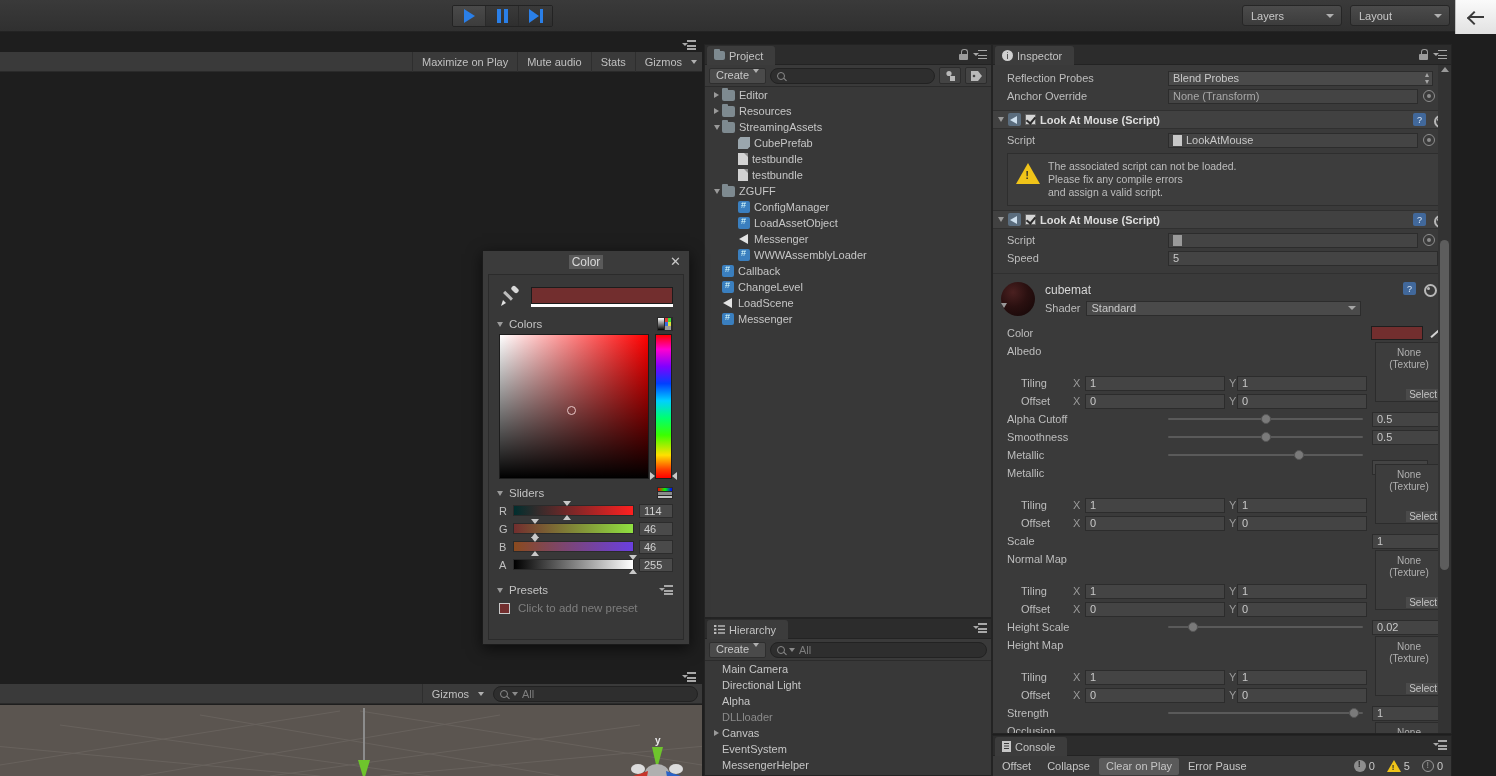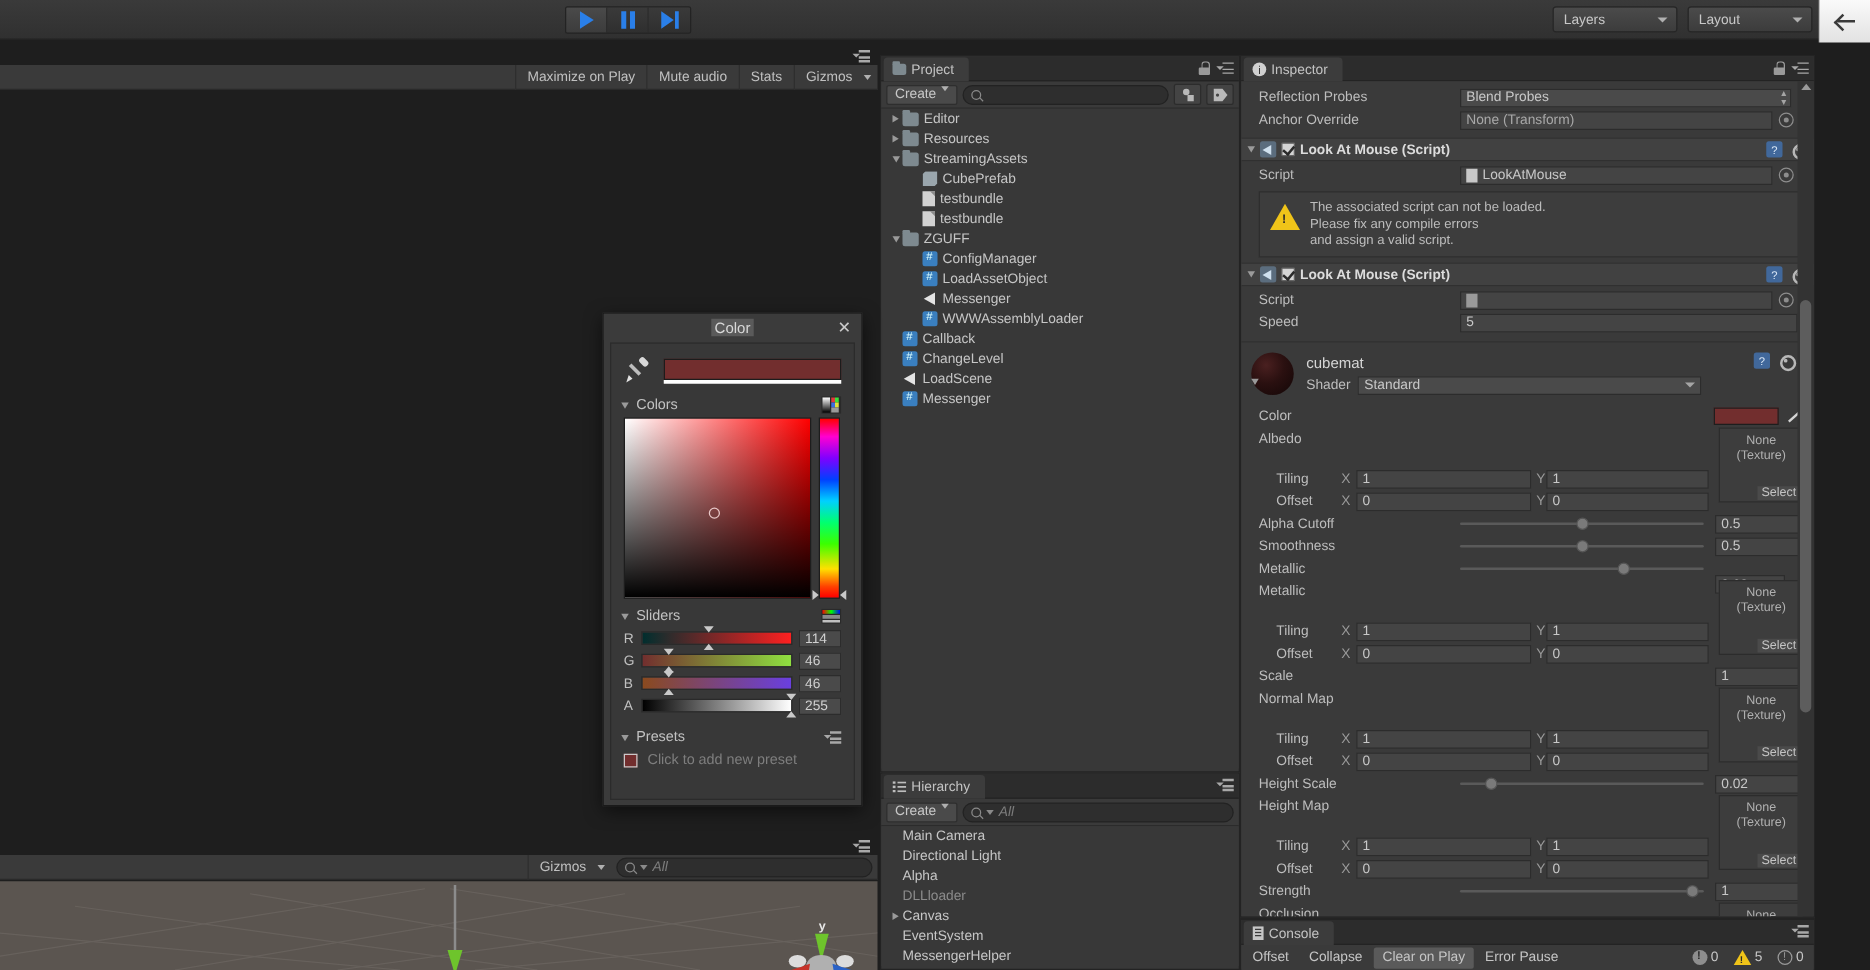--- a/index.html
+++ b/index.html
@@ -77,21 +77,21 @@
   .ic-menu i { position:absolute; right:0; width:9px;height:1.5px;background:#a8a8a8; }
   .ic-menu i:nth-child(1){top:2px}.ic-menu i:nth-child(2){top:5px}.ic-menu i:nth-child(3){top:8px}
   .ic-menu .cv { position:absolute; left:0; top:3px; width:0;height:0;
     border-left:3px solid transparent;border-right:3px solid transparent;border-top:3px solid #a8a8a8;}
 
   .p-toolbar { height:22px; background:#3a3a3a; border-bottom:1px solid #2b2b2b; display:flex; align-items:center; padding:0 4px; gap:4px; }
   .create-btn { height:16px; display:flex;gap:4px; padding:0 6px;
     background:#4a4a4a; border:1px solid #2e2e2e; border-radius:2px; color:#c8c8c8; font-size:11px; cursor:pointer;}
   .create-btn .arr { width:0;height:0;border-left:3px solid transparent;border-right:3px solid transparent;border-top:4px solid #b0b0b0; }
   .searchbox { flex:1; height:16px; background:#2e2e2e; border:1px solid #222; border-radius:8px;
-    display:flex;align-items:center; padding:0 6px; gap:4px; color:#7d7d7d; font-size:11px; cursor:text;font-style:italic;}
+    display:flex;align-items:center; padding:0 6px; gap:4px; color:#7d7d7d; font-size:11px; cursor:text;}
   .mag { width:8px;height:8px;border:1.3px solid #8a8a8a;border-radius:50%; position:relative; flex:none;}
   .mag::after{content:"";position:absolute;right:-3px;bottom:-2px;width:4px;height:1.3px;background:#8a8a8a;transform:rotate(45deg);}
   .tb-ic { width:22px; height:17px; background:#444; border:1px solid #2c2c2c; border-radius:2px;
     display:flex;align-items:center;justify-content:center; cursor:pointer;}
 
   
   .treebody { background:#383838; overflow:hidden; position:relative; }
   .trow { height:16px; display:flex; align-items:center; font-size:11px; color:#c6c6c6; cursor:pointer; padding-left:6px;}
   .trow.dim { color:#8b8b8b; }
   .tw { width:11px; display:flex; align-items:center; justify-content:center; flex:none;}

